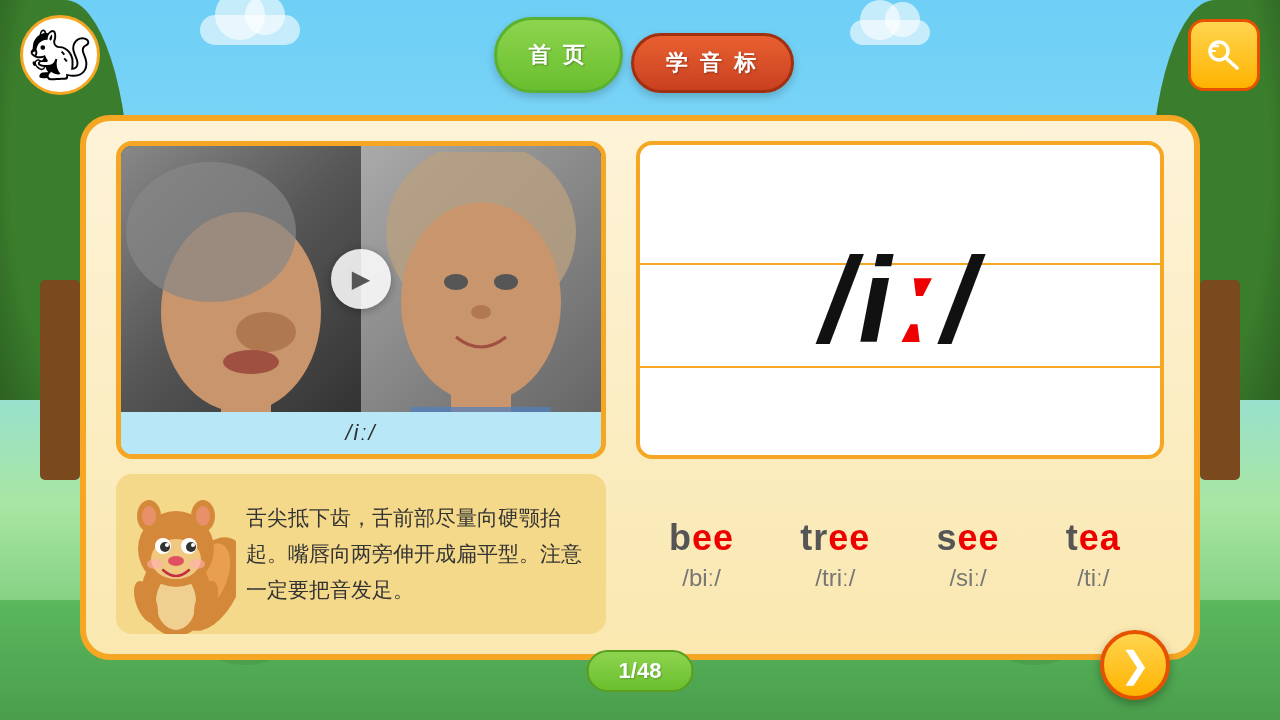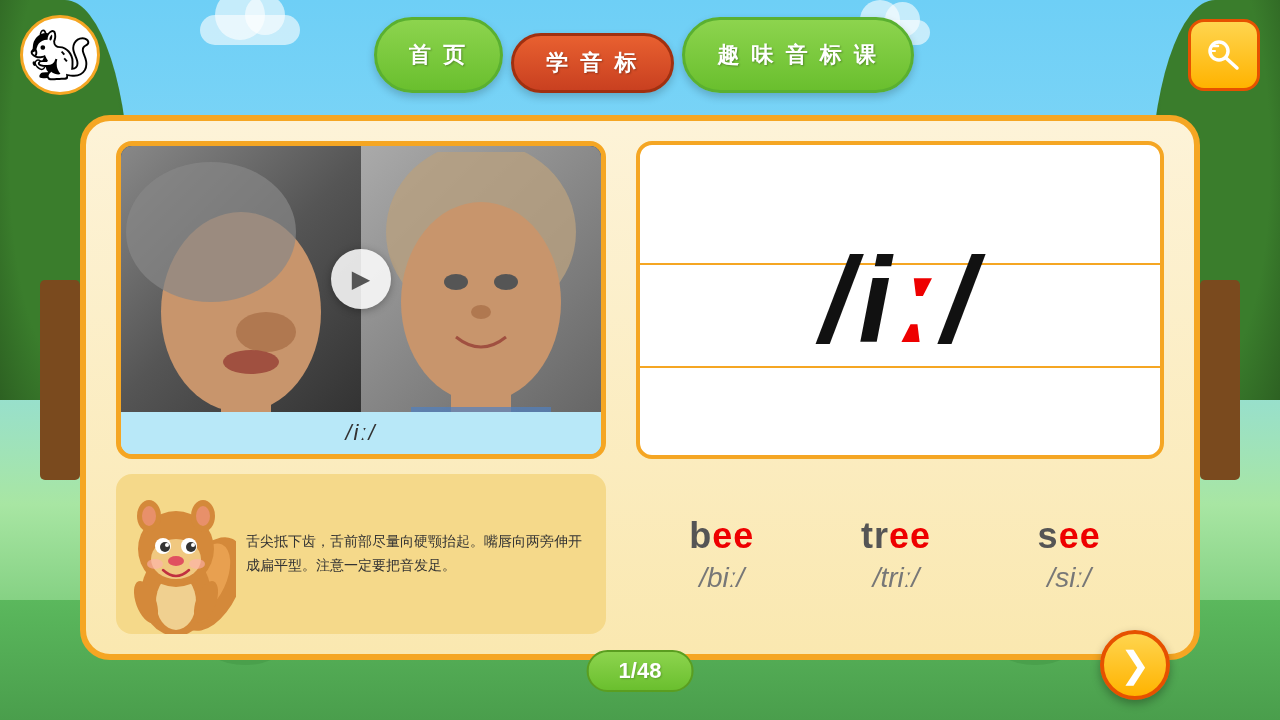--- a/index.html
+++ b/index.html
@@ -275,21 +275,21 @@
       background: #f5d98a;
       border-radius: 16px;
       padding: 15px 18px 15px 130px;
       position: relative;
       display: flex;
       align-items: center;
       min-height: 140px;
     }
 
     .tip-text {
-      font-size: 14px;
+      font-size: 21px;
       color: #333;
       line-height: 1.7;
       font-weight: 500;
     }
 
     
     .word-examples {
       flex: 1;
       display: flex;
       flex-direction: column;
@@ -317,23 +317,22 @@
       font-weight: bold;
       color: #555;
       letter-spacing: 1px;
     }
 
     .word-text .red {
       color: #e00;
     }
 
     .word-phonetic {
-      font-size: 28px;
+      font-size: 24px;
       color: #777;
-      font-style: italic;
     }
 
     
     .page-counter {
       position: absolute;
       bottom: 28px;
       left: 50%;
       transform: translateX(-50%);
       background: linear-gradient(180deg, #8dd44e 0%, #6abf2e 100%);
       border-radius: 25px;
@@ -409,21 +408,20 @@
 <div class="bush bush-4"></div>
 
 <div class="header">
   <div class="logo-circle">
     <span class="logo-face">🐿</span>
   </div>
 
   <div class="nav-buttons">
     <button class="nav-btn">首 页</button>
     <button class="nav-btn active">学 音 标</button>
-    <button class="nav-btn">趣 味 音 标 课</button>
   </div>
 
   <div class="search-btn">
     <svg width="40" height="36" viewBox="0 0 40 36">
       <circle cx="15" cy="14" r="9" stroke="white" stroke-width="3.5" fill="none"></circle>
       <line x1="22" y1="21" x2="33" y2="31" stroke="white" stroke-width="3.5" stroke-linecap="round"></line>
       <line x1="8" y1="9" x2="14" y2="9" stroke="white" stroke-width="2.5" stroke-linecap="round"></line>
       <line x1="8" y1="14" x2="11" y2="14" stroke="white" stroke-width="2" stroke-linecap="round"></line>
     </svg>
   </div>
@@ -549,20 +547,26 @@
           <div class="word-phonetic">/triː/</div>
         </div>
 
         <div class="word-item">
           <div class="word-text">
             s<span class="red">ee</span>
           </div>
           <div class="word-phonetic">/siː/</div>
         </div>
 
+        <div class="word-item">
+          <div class="word-text">
+            t<span class="red">ea</span>
+          </div>
+          <div class="word-phonetic">/tiː/</div>
+        </div>
 
       </div>
     </div>
 
   </div>
 
 </div>
 
 <div class="page-counter">1/48</div>
 

